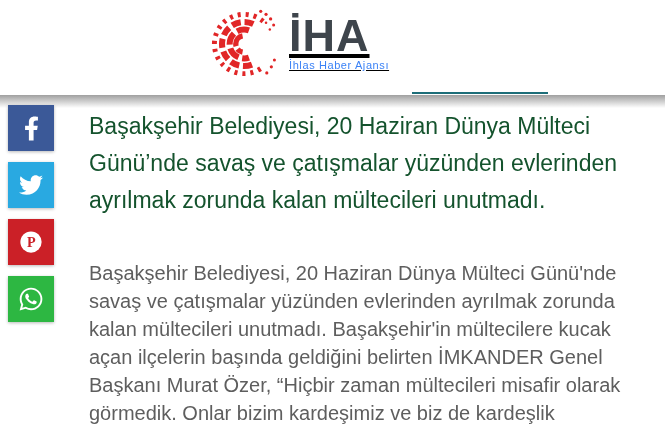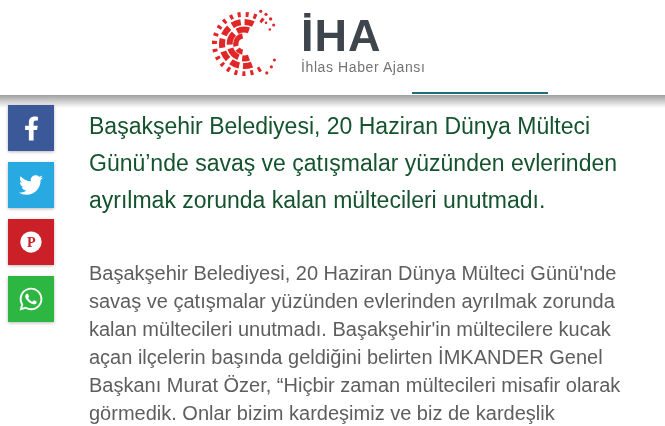--- a/index.html
+++ b/index.html
@@ -8,27 +8,27 @@
     background: #ffffff;
     font-family: "Liberation Sans", "DejaVu Sans", sans-serif;
     overflow: hidden;
   }
   #screen { position: relative; width: 665px; height: 426px; background: #fff; }
 
   
   .header { position: absolute; left: 0; top: 0; width: 665px; height: 95px; background: #fff; z-index: 2; }
   .logo { position: absolute; left: 203px; top: 6px; display: flex; align-items: flex-start; cursor: pointer; }
   .logo-glyph { width: 82px; height: 76px; }
-  .logo-textcol { margin-left: 16px; padding-top: 8px; }
+  .logo-textcol { margin-left: 4px; padding-top: 8px; text-decoration: underline; }
   .logo-title {
     font-size: 45px; font-weight: bold; line-height: 44px;
     color: #3e454c; letter-spacing: 1px;
   }
   .logo-subtitle {
-    font-size: 14px; color: #737373; letter-spacing: 0.6px; margin-top: 1px;
+    font-size: 11px; color: #3b82f6; letter-spacing: 0.6px; margin-top: 1px;
   }
   .accent-line { position: absolute; left: 412px; top: 92px; width: 136px; height: 2px; }
   .header-shadow {
     position: absolute; left: 0; top: 95px; width: 665px; height: 13px;
     background: linear-gradient(to bottom, rgba(55,55,55,0.48), rgba(55,55,55,0));
     z-index: 1;
   }
 
   
   .share-bar { position: absolute; left: 8px; top: 105px; display: flex; flex-direction: column; gap: 11px; z-index: 3; }

